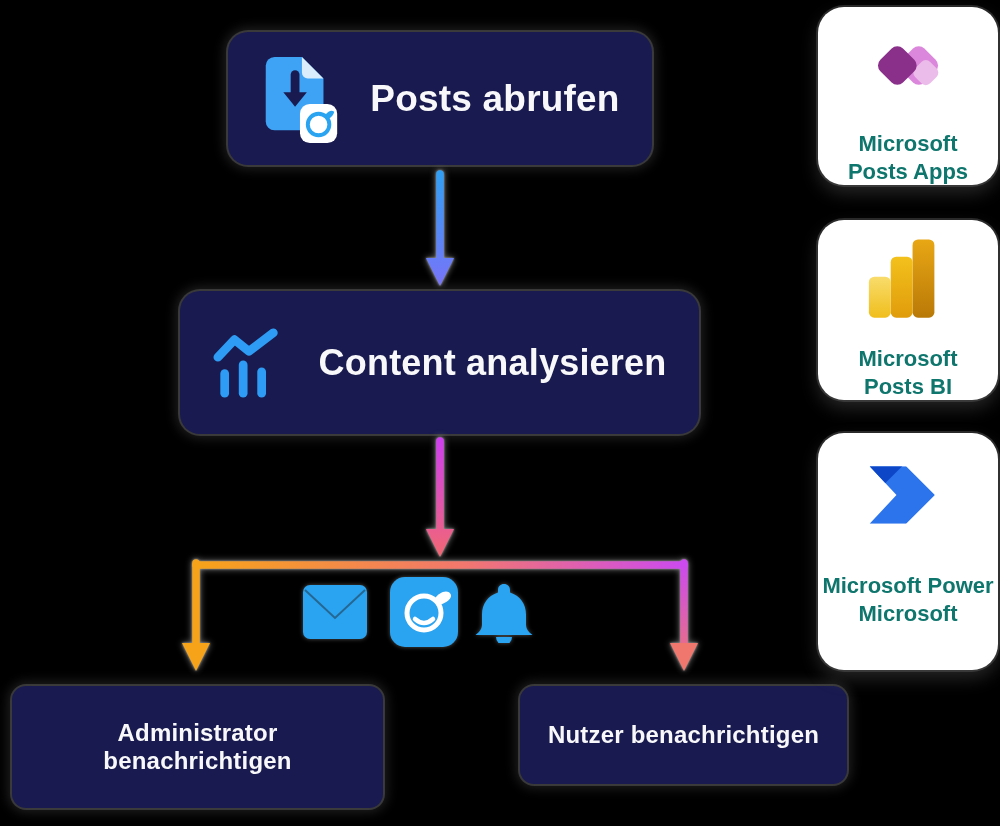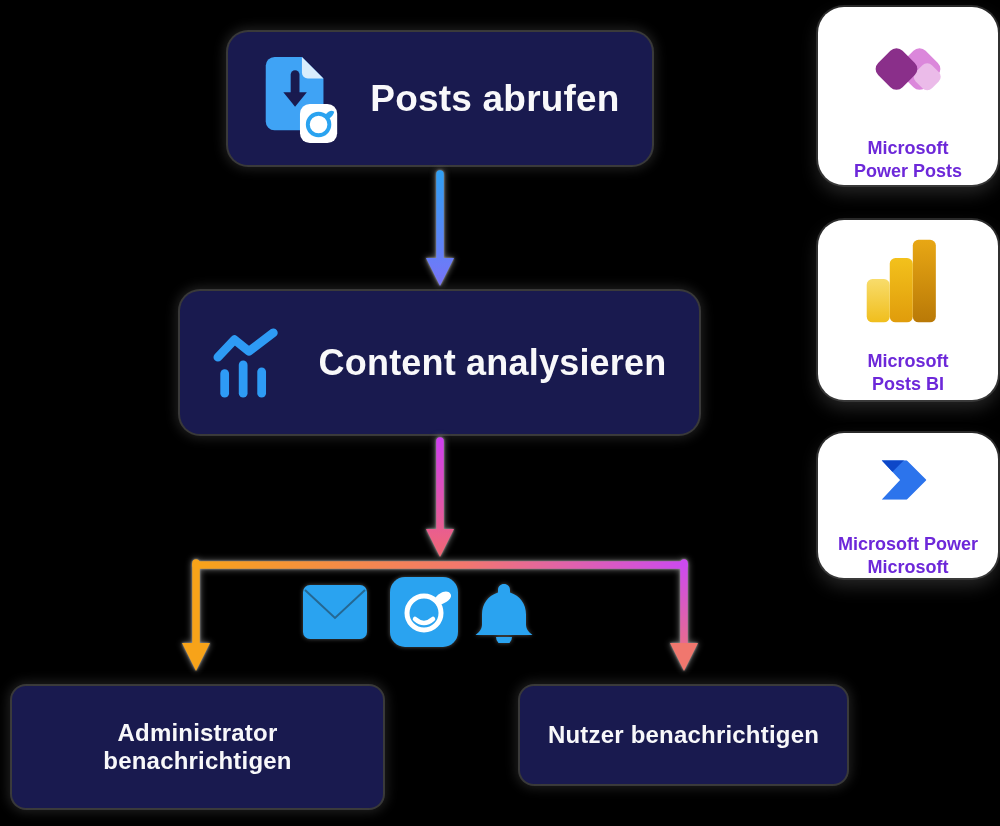--- a/index.html
+++ b/index.html
@@ -27,23 +27,23 @@
   
   .chan{position:absolute;filter:drop-shadow(0 0 2px rgba(150,150,150,.55));}
   
   .card{
     position:absolute;left:818px;width:180px;background:#ffffff;border-radius:26px;
     display:flex;flex-direction:column;align-items:center;
     box-shadow:0 0 0 2px rgba(110,110,110,.35), 0 8px 18px rgba(130,130,130,.3);
   }
   .card-1{top:7px;height:178px;}
   .card-2{top:220px;height:180px;}
-  .card-3{top:433px;height:145px;}
+  .card-3{top:433px;height:237px;gap:9px;}
   .card .logo{margin-top:14px;}
-  .card .cap{margin-top:20px;text-align:center;color:#6d28d9;font-weight:700;font-size:18px;line-height:1.25;}
+  .card .cap{margin-top:20px;text-align:center;color:#0f766e;font-weight:700;font-size:22px;line-height:1.25;}
 </style>
 </head>
 <body>
 
 <div class="stage">
 
   <div class="node node-posts">
     <svg width="78" height="92" viewBox="0 0 78 94">
       <path d="M14 4 H42 L64 26 V70 a9 9 0 0 1 -9 9 H14 a9 9 0 0 1 -9 -9 V13 a9 9 0 0 1 9 -9 Z" fill="#3fa3f5"></path>
       <path d="M42 4 L64 26 H48 a6 6 0 0 1 -6 -6 Z" fill="#d9edfc"></path>
@@ -132,21 +132,21 @@
   </div>
 
   <div class="card card-1">
     <svg class="logo" width="96" height="96" viewBox="0 0 100 100">
       <rect x="44" y="32" width="36" height="36" rx="9" transform="rotate(45 62 50)" fill="#db87db"></rect>
       <rect x="58" y="46" width="24" height="24" rx="7" transform="rotate(45 70 58)" fill="#ebbbe9"></rect>
       <rect x="20" y="32" width="36" height="36" rx="9" transform="rotate(45 38 50)" fill="#8a2f8a"></rect>
     </svg>
     <div class="cap">
       <div>Microsoft</div>
-      <div>Power Posts</div>
+      <div>Posts Apps</div>
     </div>
   </div>
 
   <div class="card card-2">
     <svg class="logo" width="96" height="96" viewBox="0 0 100 100">
       <defs>
         <linearGradient id="biR" x1="0" y1="0" x2="0" y2="1">
           <stop offset="0" stop-color="#e8a714"></stop>
             <stop offset="1" stop-color="#b97907"></stop>
         </linearGradient>

